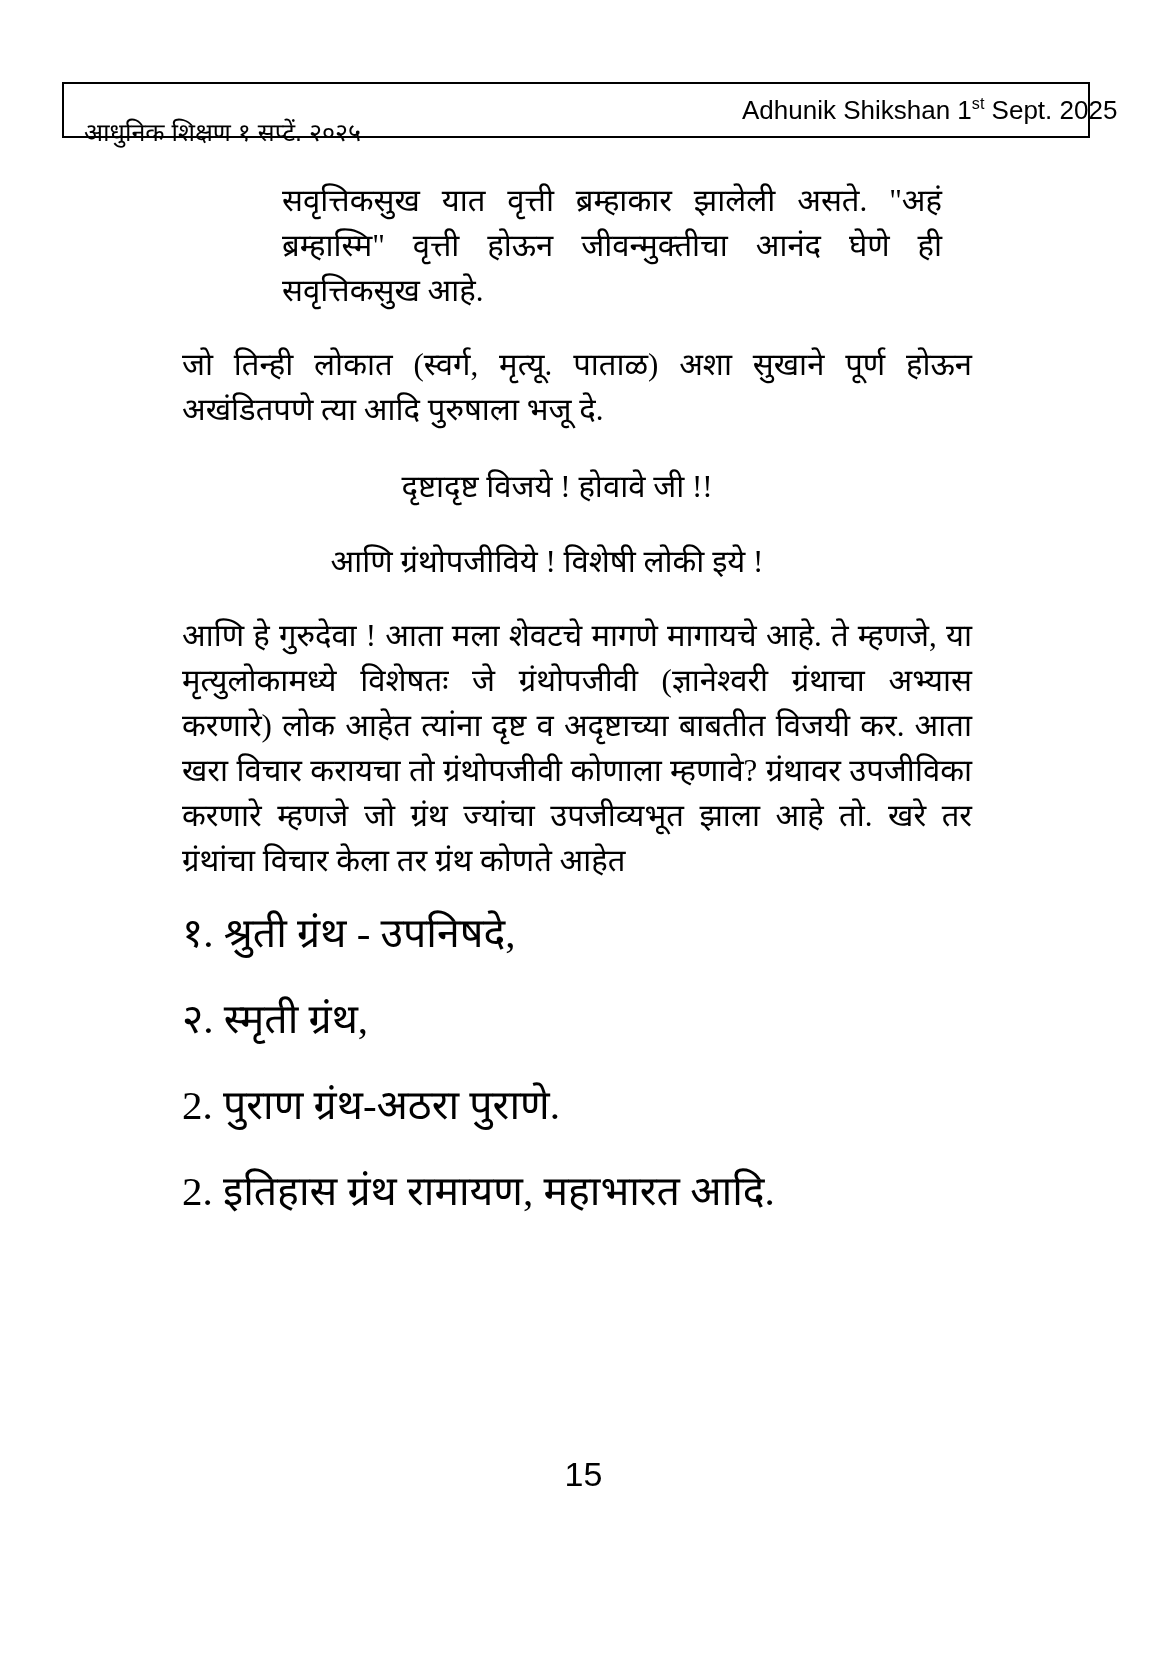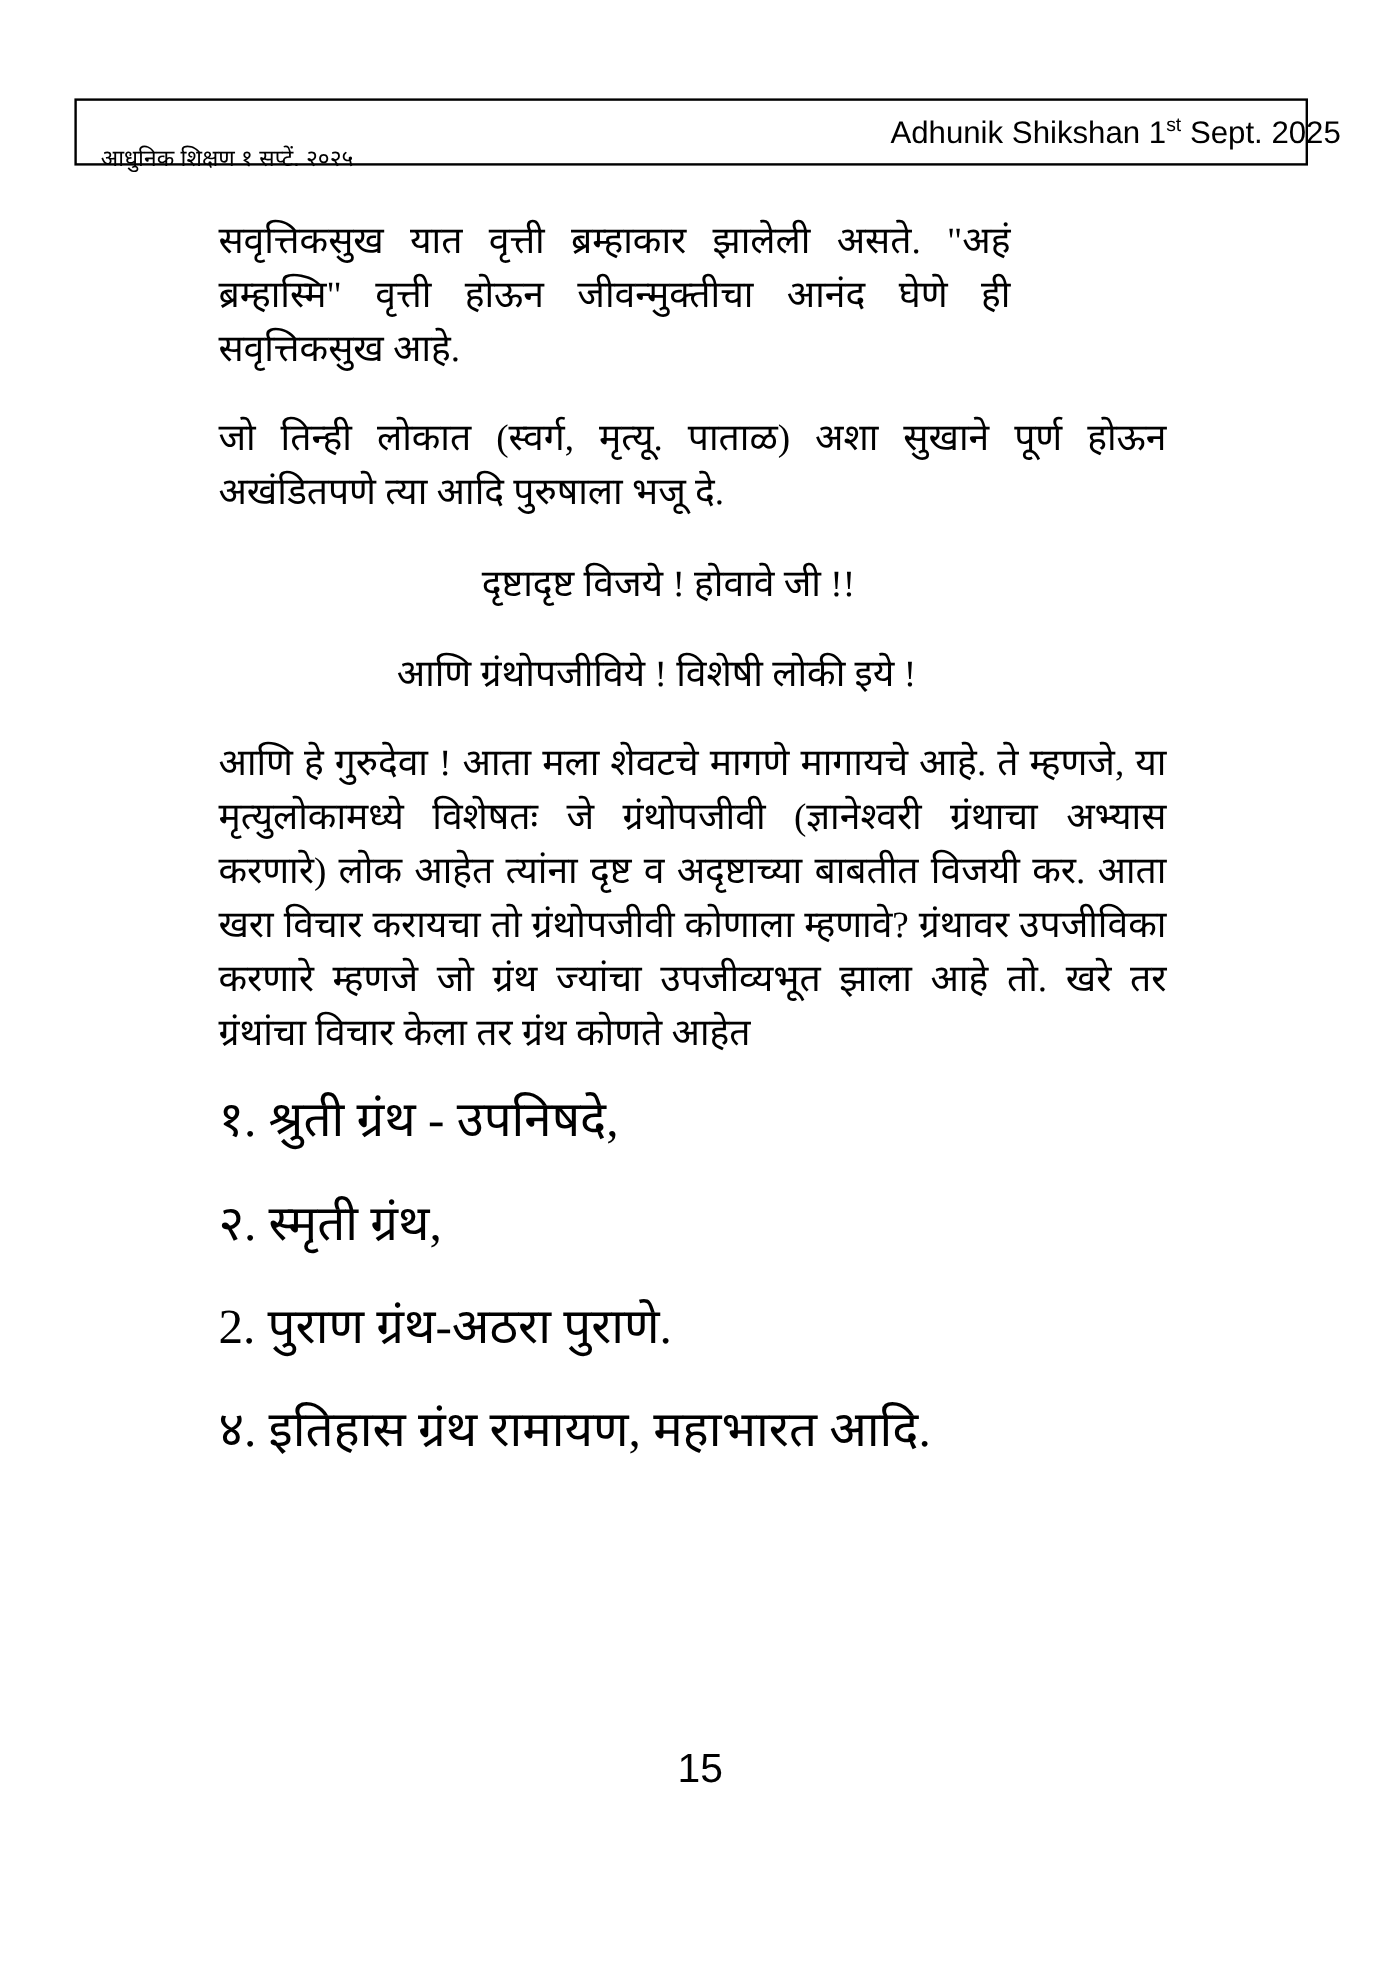--- a/index.html
+++ b/index.html
@@ -31,21 +31,21 @@
     height: 56px;
     border: 2px solid #000;
     box-sizing: border-box;
     display: flex;
     align-items: center;
   }
   .header-left {
     position: absolute;
     left: 20px;
     font-family: "Liberation Sans", "DejaVu Sans", sans-serif;
-    font-size: 19px;
+    font-size: 25px;
     line-height: 1;
     white-space: nowrap;
     margin-top: 44px;
   }
   .header-right {
     position: absolute;
     left: 678px;
     font-family: "Liberation Sans", "DejaVu Sans", sans-serif;
     font-size: 26px;
     line-height: 1;
@@ -68,20 +68,21 @@
   .para {
     font-size: 31px;
     line-height: 45px;
     text-align: justify;
     text-justify: inter-word;
     margin: 0;
   }
 
   
   .indented {
+    margin-left: 100px;
     width: 660px;
   }
 
   .block-gap-sm { margin-top: 0px; }
   .block-gap { margin-top: 29px; }
 
   .centered {
     text-align: center;
     font-size: 31px;
     line-height: 45px;
@@ -132,19 +133,19 @@
     <p class="centered verse-1">आणि ग्रंथोपजीविये ! विशेषी लोकी इये !</p>
 
     <p class="para block-gap">आणि हे गुरुदेवा ! आता मला शेवटचे मागणे मागायचे आहे. ते म्हणजे, या मृत्युलोकामध्ये विशेषतः जे ग्रंथोपजीवी (ज्ञानेश्वरी ग्रंथाचा अभ्यास करणारे) लोक आहेत त्यांना दृष्ट व अदृष्टाच्या बाबतीत विजयी कर. आता खरा विचार करायचा तो ग्रंथोपजीवी कोणाला म्हणावे? ग्रंथावर उपजीविका करणारे म्हणजे जो ग्रंथ ज्यांचा उपजीव्यभूत झाला आहे तो. खरे तर ग्रंथांचा विचार केला तर ग्रंथ कोणते आहेत</p>
 
     <p class="list-item">१. श्रुती ग्रंथ - उपनिषदे,</p>
 
     <p class="list-item">२. स्मृती ग्रंथ,</p>
 
     <p class="list-item">2. पुराण ग्रंथ-अठरा पुराणे.</p>
 
-    <p class="list-item">४. इतिहास ग्रंथ रामायण, महाभारत आदि.</p>
+    <p class="list-item">2. इतिहास ग्रंथ रामायण, महाभारत आदि.</p>
 
   </div>
 
   <div class="page-number">15</div>
 
 </div>
 
 </body></html>

